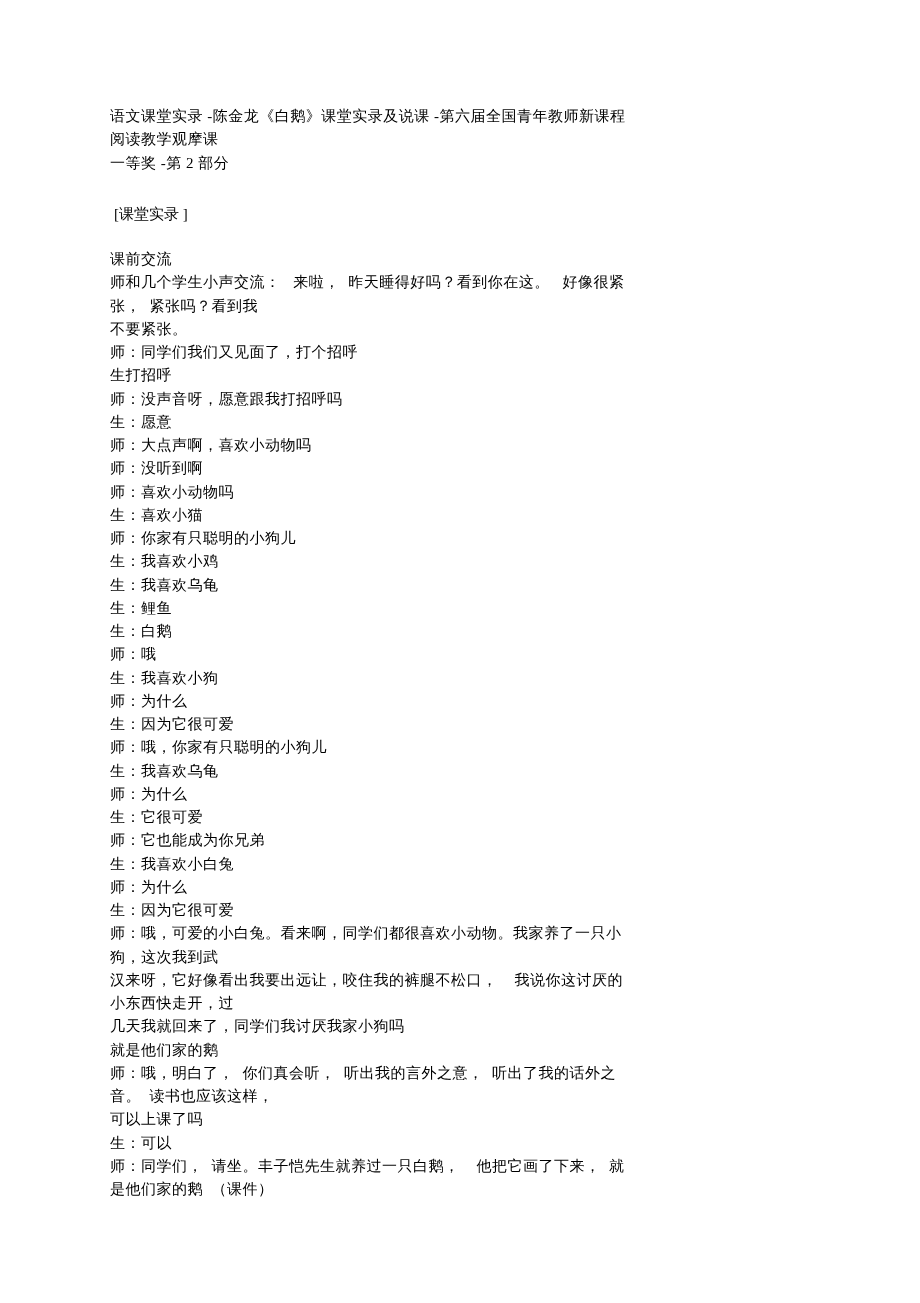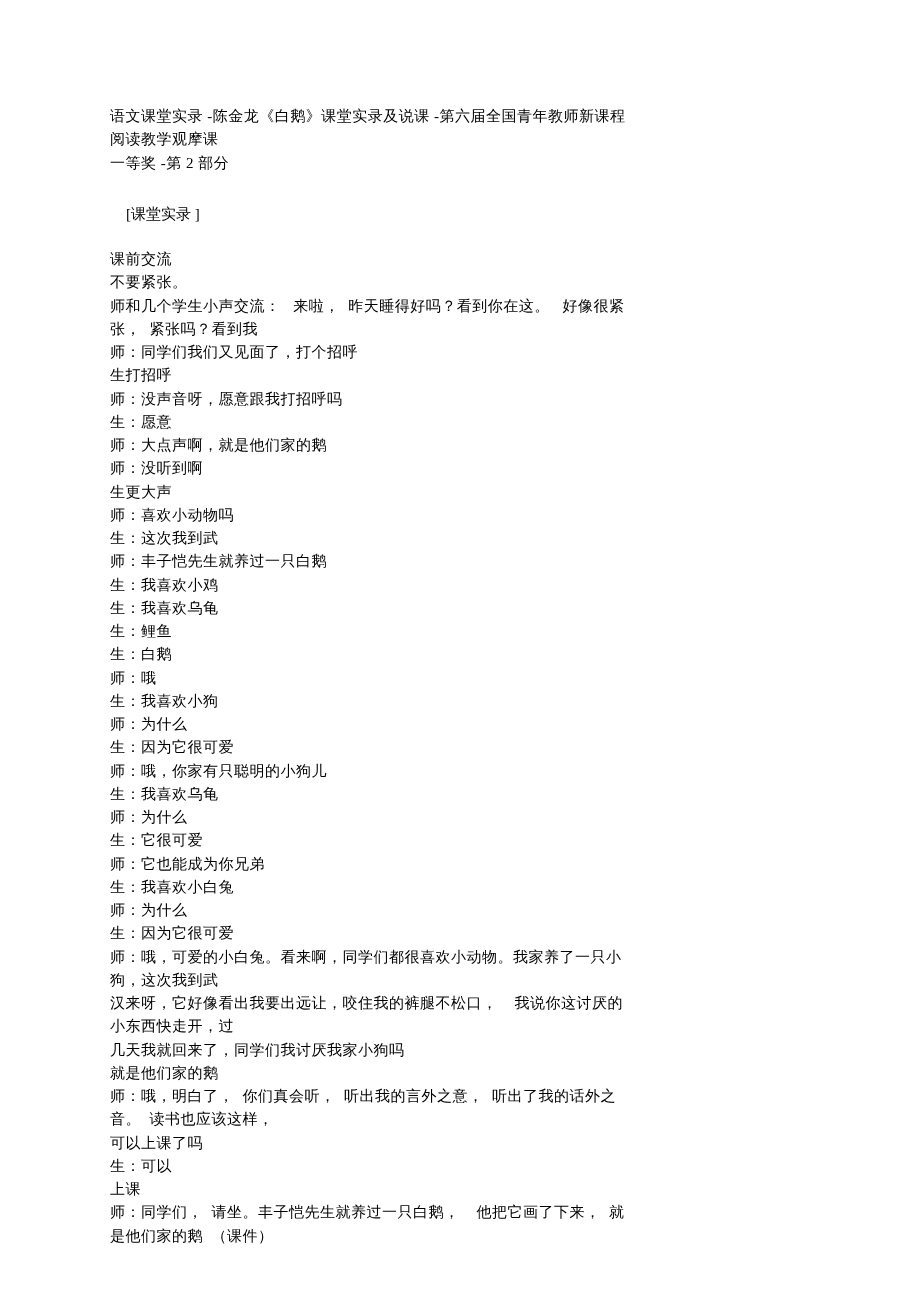--- a/index.html
+++ b/index.html
@@ -15,52 +15,51 @@
     width: 736px;
     min-height: 1303px;
     padding: 105px 105px 92px 110px;
     box-sizing: border-box;
   }
   .title-line {
     margin: 0;
     letter-spacing: 0.5px;
   }
   .section-header {
-    margin: 28px 0 22px 16px;
+    margin: 28px 0 22px 4px;
   }
   .body-line {
     margin: 0;
     letter-spacing: 0.5px;
     white-space: pre-wrap;
   }
 </style>
 </head>
 <body>
 
 <div class="page">
 
   <p class="title-line">语文课堂实录  -陈金龙《白鹅》课堂实录及说课    -第六届全国青年教师新课程阅读教学观摩课</p>
   <p class="title-line">一等奖 -第 2 部分</p>
 
   <p class="section-header">[课堂实录  ]</p>
 
   <div id="body-lines">
       <p class="body-line">课前交流</p>
+      <p class="body-line">师和几个学生小声交流：   来啦，  昨天睡得好吗？看到你在这。   好像很紧张，  紧张吗？看到我</p>
       <p class="body-line">不要紧张。</p>
-      <p class="body-line">师和几个学生小声交流：   来啦，  昨天睡得好吗？看到你在这。   好像很紧张，  紧张吗？看到我</p>
       <p class="body-line">师：同学们我们又见面了，打个招呼</p>
       <p class="body-line">生打招呼</p>
       <p class="body-line">师：没声音呀，愿意跟我打招呼吗</p>
       <p class="body-line">生：愿意</p>
-      <p class="body-line">师：大点声啊，就是他们家的鹅</p>
+      <p class="body-line">师：大点声啊，喜欢小动物吗</p>
       <p class="body-line">师：没听到啊</p>
-      <p class="body-line">生更大声</p>
       <p class="body-line">师：喜欢小动物吗</p>
-      <p class="body-line">生：这次我到武</p>
-      <p class="body-line">师：丰子恺先生就养过一只白鹅</p>
+      <p class="body-line">生：喜欢小猫</p>
+      <p class="body-line">师：你家有只聪明的小狗儿</p>
       <p class="body-line">生：我喜欢小鸡</p>
       <p class="body-line">生：我喜欢乌龟</p>
       <p class="body-line">生：鲤鱼</p>
       <p class="body-line">生：白鹅</p>
       <p class="body-line">师：哦</p>
       <p class="body-line">生：我喜欢小狗</p>
       <p class="body-line">师：为什么</p>
       <p class="body-line">生：因为它很可爱</p>
       <p class="body-line">师：哦，你家有只聪明的小狗儿</p>
       <p class="body-line">生：我喜欢乌龟</p>
@@ -70,17 +69,16 @@
       <p class="body-line">生：我喜欢小白兔</p>
       <p class="body-line">师：为什么</p>
       <p class="body-line">生：因为它很可爱</p>
       <p class="body-line">师：哦，可爱的小白兔。看来啊，同学们都很喜欢小动物。我家养了一只小狗，这次我到武</p>
       <p class="body-line">汉来呀，它好像看出我要出远让，咬住我的裤腿不松口，    我说你这讨厌的小东西快走开，过</p>
       <p class="body-line">几天我就回来了，同学们我讨厌我家小狗吗</p>
       <p class="body-line">就是他们家的鹅</p>
       <p class="body-line">师：哦，明白了，  你们真会听，  听出我的言外之意，  听出了我的话外之音。  读书也应该这样，</p>
       <p class="body-line">可以上课了吗</p>
       <p class="body-line">生：可以</p>
-      <p class="body-line">上课</p>
       <p class="body-line">师：同学们，  请坐。丰子恺先生就养过一只白鹅，    他把它画了下来，  就是他们家的鹅  （课件）</p>
     </div>
 
 </div>
 
 </body></html>

